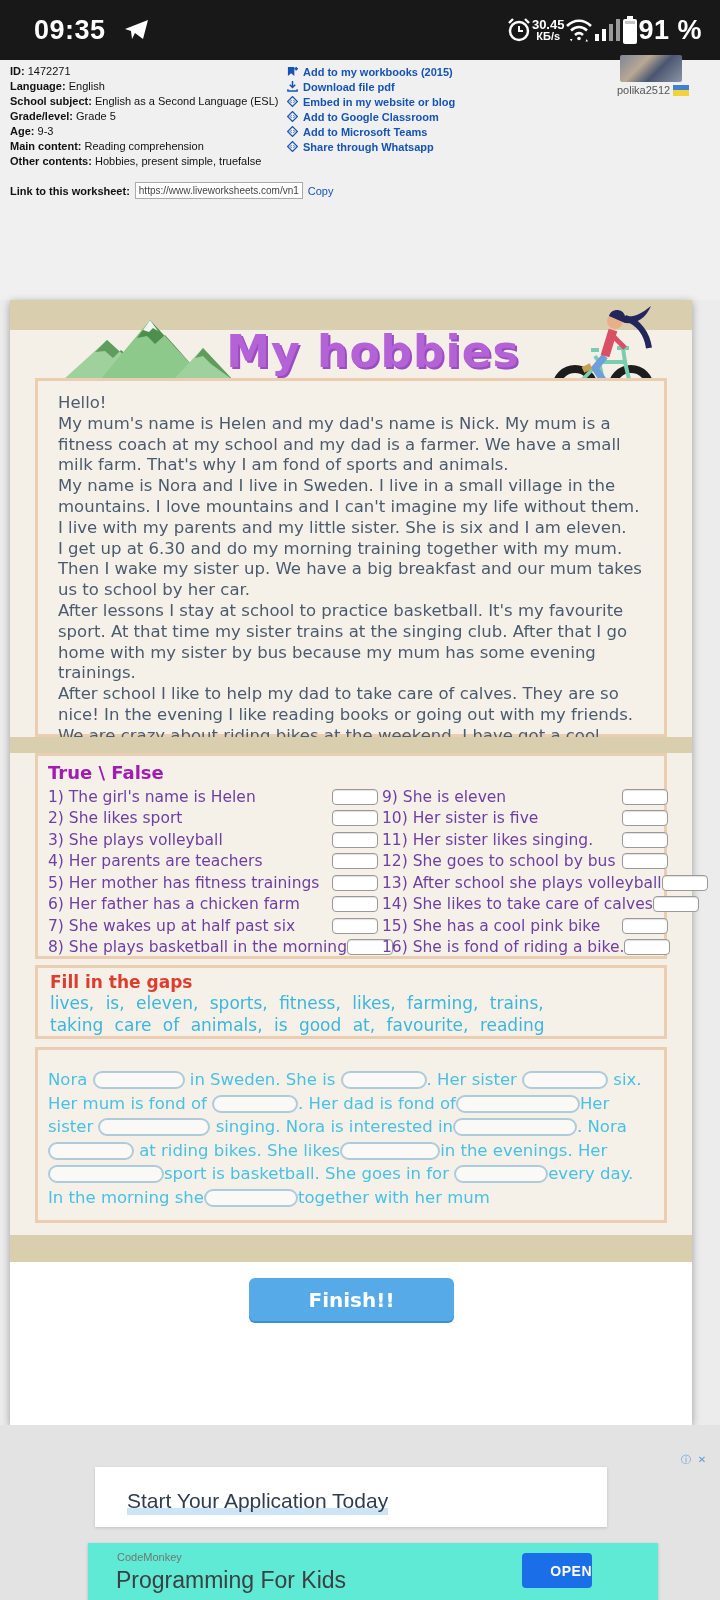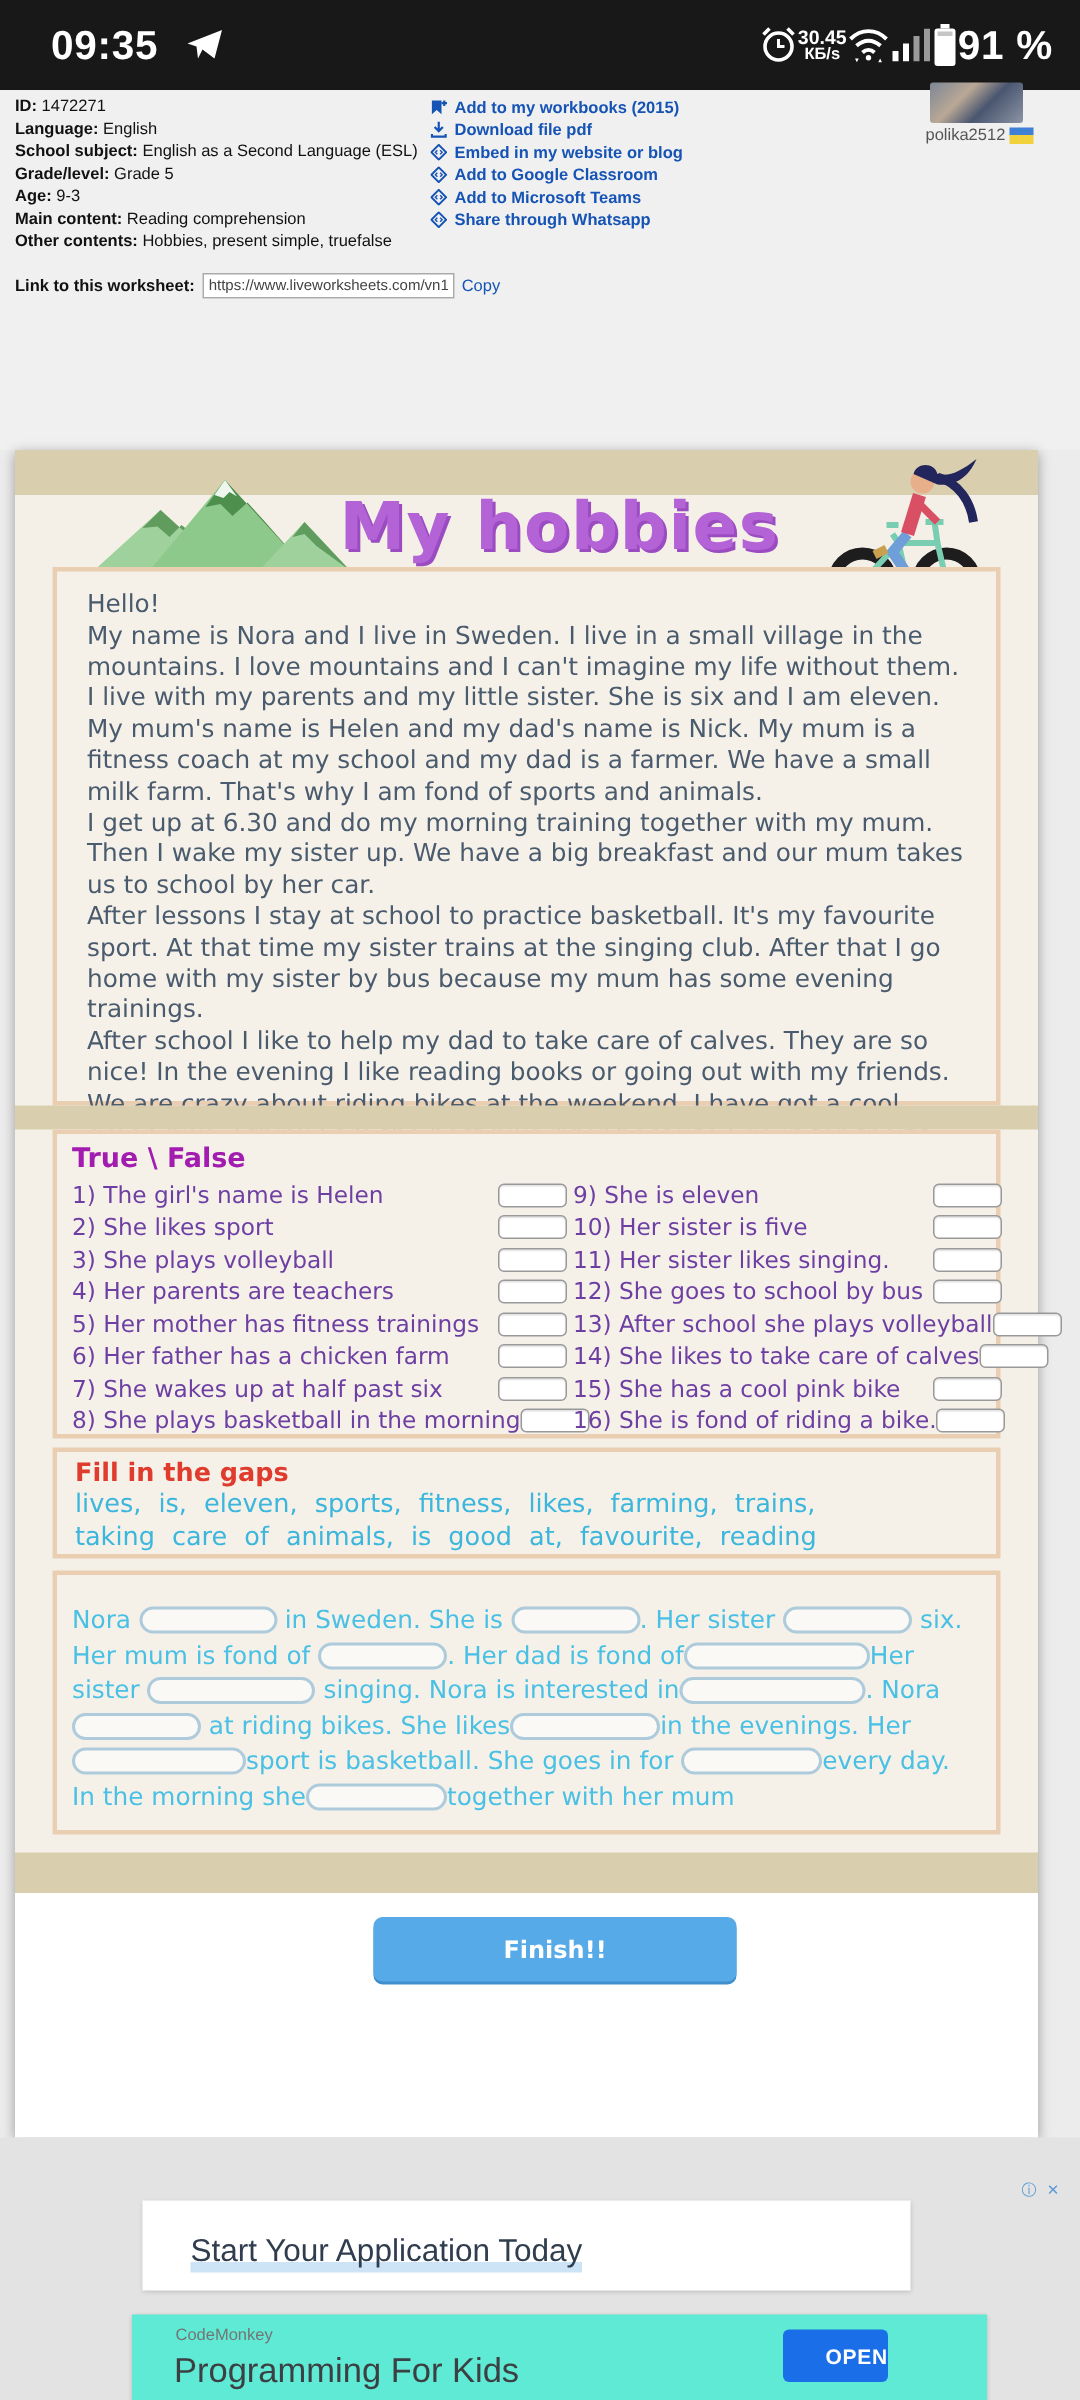--- a/index.html
+++ b/index.html
@@ -72,23 +72,23 @@
 
   .gapsbox { top:665px; height:74px; padding:4px 12px 0 12px; }
   .fg-head { font-family:"DejaVu Sans", sans-serif; font-size:17px; font-weight:bold; color:#e03c2e; }
   .wordbank { font-family:"DejaVu Sans", sans-serif; font-size:17px; color:#3cb6dc; line-height:22px; word-spacing:6px; }
 
   .gapfill { top:747px; height:176px; padding:18px 12px 0 10px;
              font-family:"DejaVu Sans", sans-serif; font-size:16.5px; color:#49c0e4; line-height:23.5px; }
   .gap-input { display:inline-block; height:18px; border:2px solid #aecbdc; border-radius:9px;
                background:rgba(255,255,255,.55); vertical-align:-4px; }
 
-  .finish-btn { position:absolute; left:239px; top:978px; width:242px; height:43px;
+  .finish-btn { position:absolute; left:239px; top:978px; width:205px; height:43px;
                 background:#56aae8; border:none; border-radius:6px; box-shadow:0 2px 0 #3f8fcc;
-                color:#fff; font-family:"DejaVu Sans", sans-serif; font-size:16px; font-weight:bold; }
+                color:#fff; font-family:"DejaVu Sans", sans-serif; font-size:20px; font-weight:bold; }
 
   
   .ad-zone { position:absolute; left:0; top:1425px; width:720px; height:175px; background:#e3e3e3; }
   .adchoices { position:absolute; left:681px; top:28px; font-size:10px; color:#5b9bd5; letter-spacing:2px; }
   .ad-card-a { position:absolute; left:95px; top:42px; width:512px; height:60px; background:#fff;
                box-shadow:0 1px 3px rgba(0,0,0,.15); }
   .ad-headline { position:absolute; left:32px; top:22px; font-size:21px; color:#2f3d4e;
                  background:linear-gradient(transparent 72%, #cce4f6 72%); padding-bottom:2px; }
   .ad-card-b { position:absolute; left:88px; top:118px; width:570px; height:73px; background:#5eead4;
                box-shadow:0 1px 3px rgba(0,0,0,.2); }
@@ -238,22 +238,22 @@
     <path d="M58 52 L66 26" stroke="#d94f63" stroke-width="9"></path>
     <path d="M64 30 L78 44" stroke="#d94f63" stroke-width="5"></path>
     <circle cx="68" cy="17" r="8" fill="#e8b08a"></circle>
     <path d="M62 12 C64 4 76 4 78 12 C86 14 94 10 104 2 C98 16 88 20 78 19 Z" fill="#23265c"></path>
     <path d="M78 14 C92 18 100 30 102 44" fill="none" stroke="#23265c" stroke-width="6"></path>
     <path d="M44 62 l-8 4" stroke="#c9a04e" stroke-width="6"></path>
   </svg>
 
   <div class="ws-box passage">
     <div>Hello!</div>
+    <div>My mum's name is Helen and my dad's name is Nick.  My mum is a fitness coach at my school and my dad is a farmer. We have a small milk farm. That's why I am fond of sports and animals.</div>
     <div>My name is Nora and I live in Sweden. I live in a small village in the mountains. I love mountains and I can't imagine my life without them.  I live with my parents and my little sister.  She is six and I am eleven.</div>
-    <div>My mum's name is Helen and my dad's name is Nick.  My mum is a fitness coach at my school and my dad is a farmer. We have a small milk farm. That's why I am fond of sports and animals.</div>
     <div>I get up at 6.30 and do my morning training together with my mum. Then I wake my sister up. We have a big breakfast and our mum takes us to school by her car.</div>
     <div>After lessons I stay at school to practice basketball.  It's my favourite sport.   At that time my sister trains at the singing club. After that I go home with my sister by bus because my mum has some evening trainings.</div>
     <div>After school I like to help my dad to take care of calves. They are so nice!  In the evening I like reading books or going out with my friends. We are crazy about riding bikes at the weekend. I have got a cool green bike. I think I am the best bike rider because I go in for sports every day.</div>
   </div>
 
   <div class="divider"></div>
 
   <div class="ws-box tfbox">
     <div class="tf-head">True \ False</div>
     <div class="tf-cols">

